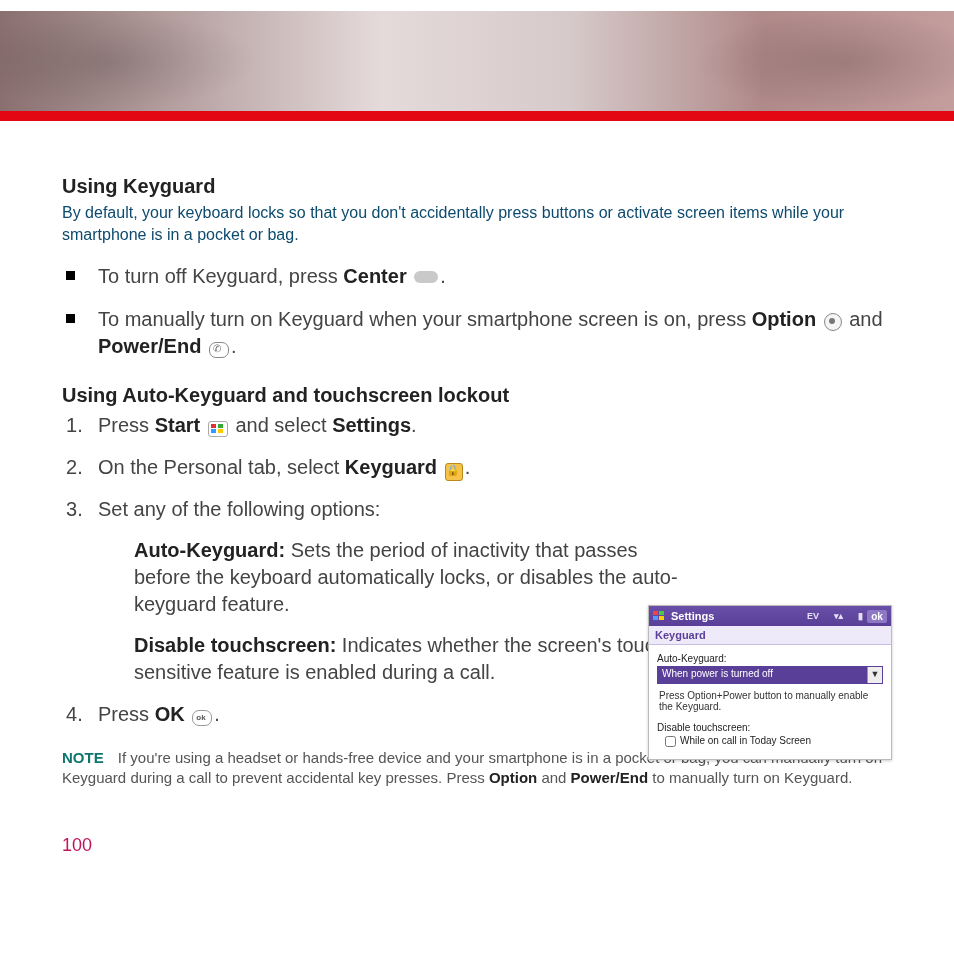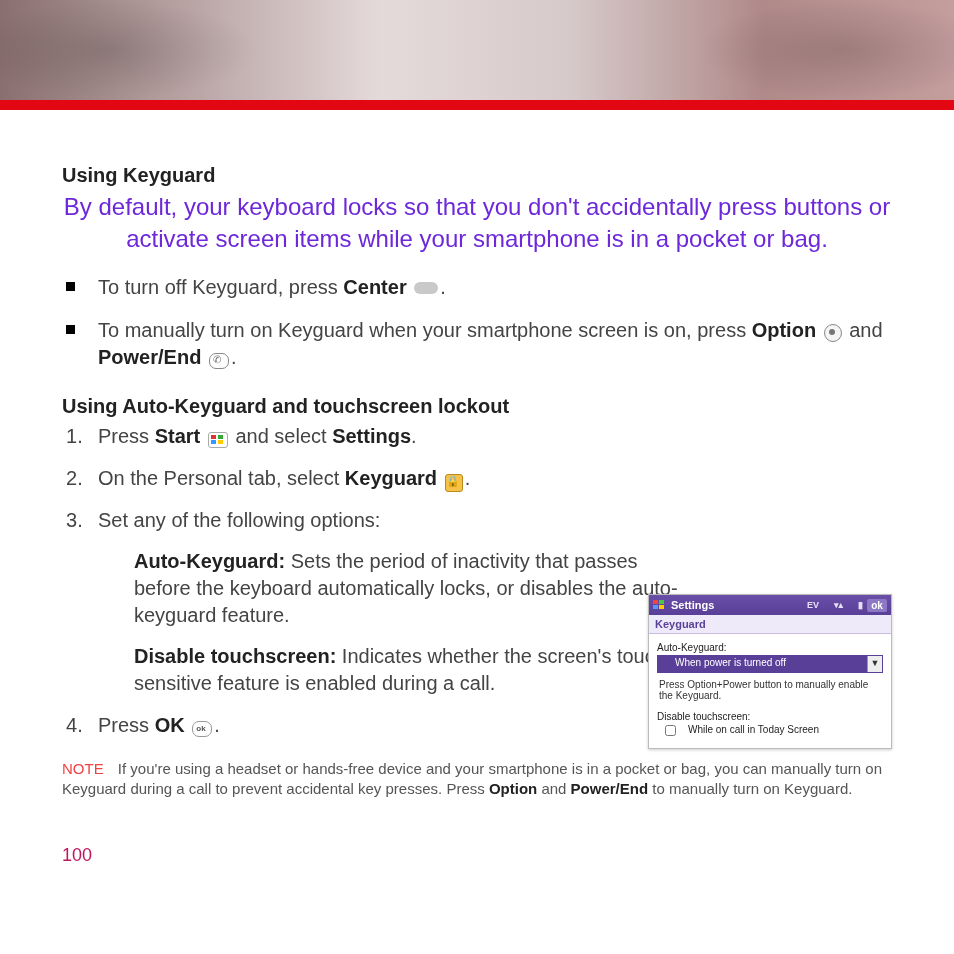--- a/index.html
+++ b/index.html
@@ -6,20 +6,21 @@
     margin: 0;
     padding: 0;
     width: 954px;
     font-family: "Helvetica Neue", Helvetica, Arial, sans-serif;
     color: #333;
     background: #fff;
   }
   .page {
     width: 954px;
     position: relative;
+    margin-top: 11px;
   }
   .banner {
     height: 100px;
     background: linear-gradient(90deg, #8a6f6f 0%, #b9a4a4 20%, #e5dada 40%, #d6c9c9 60%, #b08989 80%, #c49d9d 100%);
     position: relative;
     overflow: hidden;
   }
   .banner::before, .banner::after {
     content: "";
     position: absolute;
@@ -36,25 +37,24 @@
     padding: 54px 62px 40px 62px;
   }
   .sec-title {
     font-weight: 700;
     font-size: 20px;
     color: #222;
     margin: 0 0 4px 0;
     font-family: "Helvetica Neue Condensed", "Arial Narrow", Arial, sans-serif;
   }
   .body-text {
-    font-size: 24px;
+    font-size: 16px;
     line-height: 1.35;
-    color: #6d28d9;
+    color: #0c4a6e;
     margin: 0 0 18px 0;
-    text-align: center;
   }
   ul.square {
     list-style: none;
     padding: 0;
     margin: 0 0 24px 0;
   }
   ul.square > li {
     position: relative;
     padding-left: 36px;
     font-size: 20px;
@@ -190,22 +190,22 @@
     color: #555;
     font-weight: bold;
   }
   .note {
     font-size: 15px;
     line-height: 1.35;
     color: #555;
     margin: 20px 0 0 0;
   }
   .note .note-label {
-    font-weight: 400;
-    color: #ef4444;
+    font-weight: 700;
+    color: #0f766e;
     margin-right: 10px;
   }
   .page-num {
     font-size: 18px;
     color: #be185d;
     margin-top: 46px;
   }
   
   .device-shot {
     position: absolute;
@@ -283,41 +283,41 @@
     background: #fff;
     height: 16px;
     display: flex;
     align-items: stretch;
     margin-bottom: 6px;
   }
   .ds-select-val {
     flex: 1;
     background: #5a3f99;
     color: #fff;
-    padding: 1px 17px;
+    padding: 1px 4px;
     font-size: 10px;
   }
   .ds-select-arrow {
     width: 14px;
     background: #eee;
     border-left: 1px solid #999;
     text-align: center;
     font-size: 9px;
     line-height: 14px;
     color: #333;
   }
   .ds-hint {
     margin: 6px 2px 10px 2px;
     font-size: 10px;
     color: #333;
   }
   .ds-check {
     display: flex;
     align-items: flex-start;
-    gap: 12px;
+    gap: 4px;
     margin-left: 8px;
     font-size: 10px;
   }
   .ds-check input {
     width: 11px; height: 11px;
     margin: 1px 0 0 0;
   }
   .row-with-shot {
     position: relative;
   }

